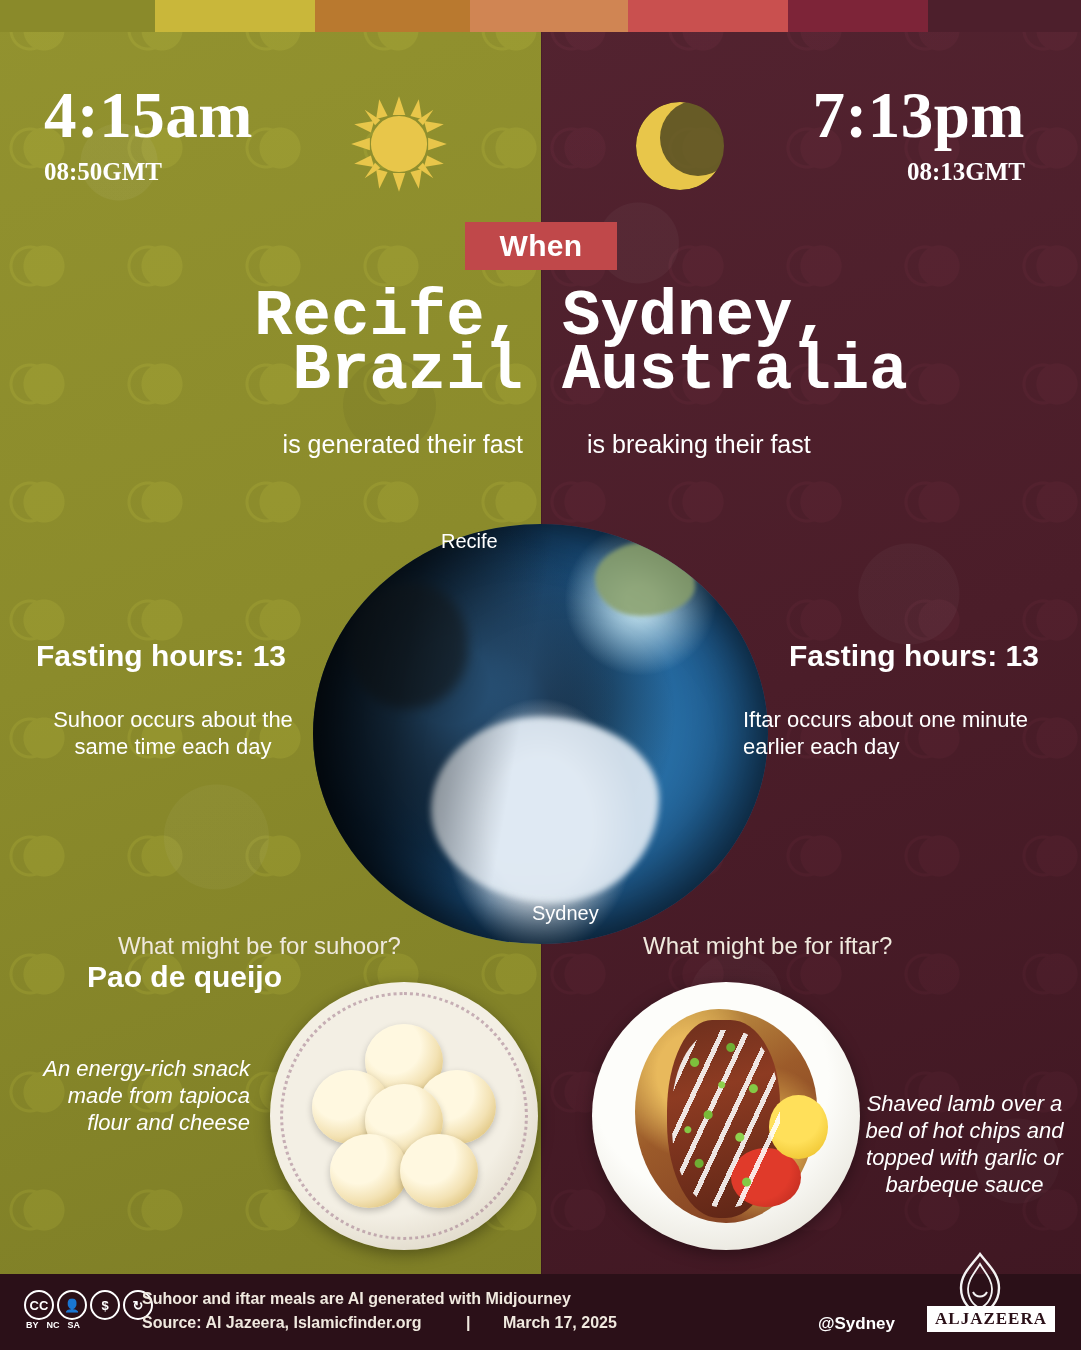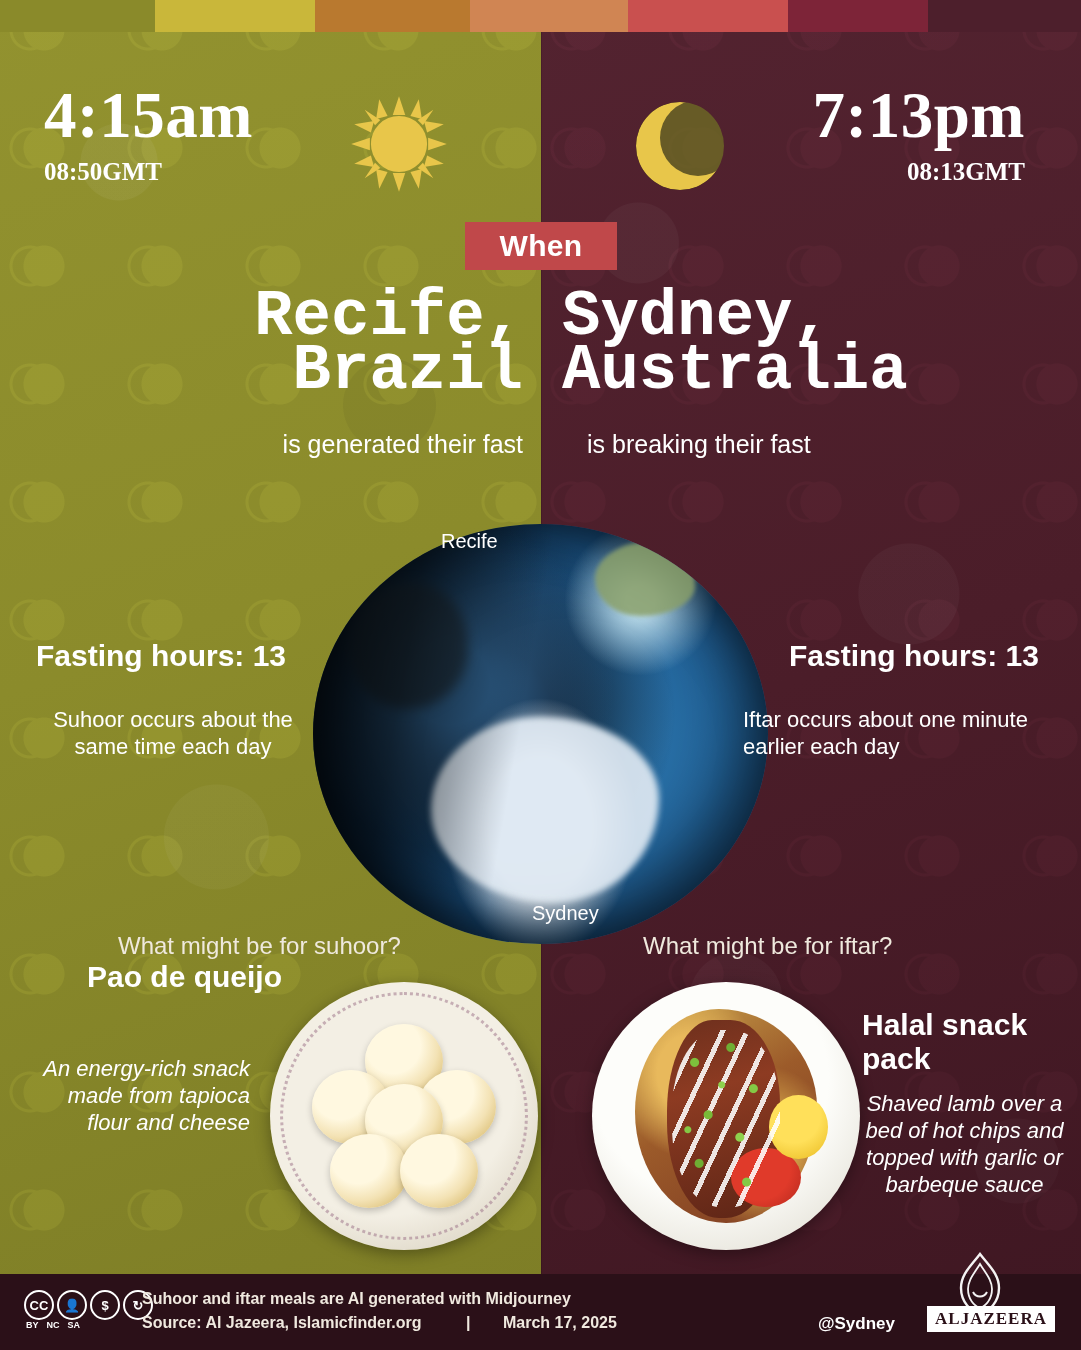--- a/index.html
+++ b/index.html
@@ -511,21 +511,20 @@
   <div class="food-desc left">An energy-rich snack made from tapioca flour and cheese</div>
   <div class="plate-left">
     <div class="bread" style="left:95px;  top:42px;"></div>
     <div class="bread" style="left:42px;  top:88px;"></div>
     <div class="bread" style="left:148px; top:88px;"></div>
     <div class="bread" style="left:95px;  top:102px;"></div>
     <div class="bread" style="left:60px;  top:152px;"></div>
     <div class="bread" style="left:130px; top:152px;"></div>
   </div>
 
-  <div class="food-title right">Halal snack pack</div>
   <div class="food-desc right">Shaved lamb over a bed of hot chips and topped with garlic or barbeque sauce</div>
   <div class="plate-right">
     <div class="hsp-base"></div>
     <div class="hsp-meat"></div>
     <div class="hsp-sauce-red"></div>
     <div class="hsp-sauce-yellow"></div>
     <div class="hsp-white-drizzle"></div>
     <div class="hsp-greens"></div>
   </div>
 

